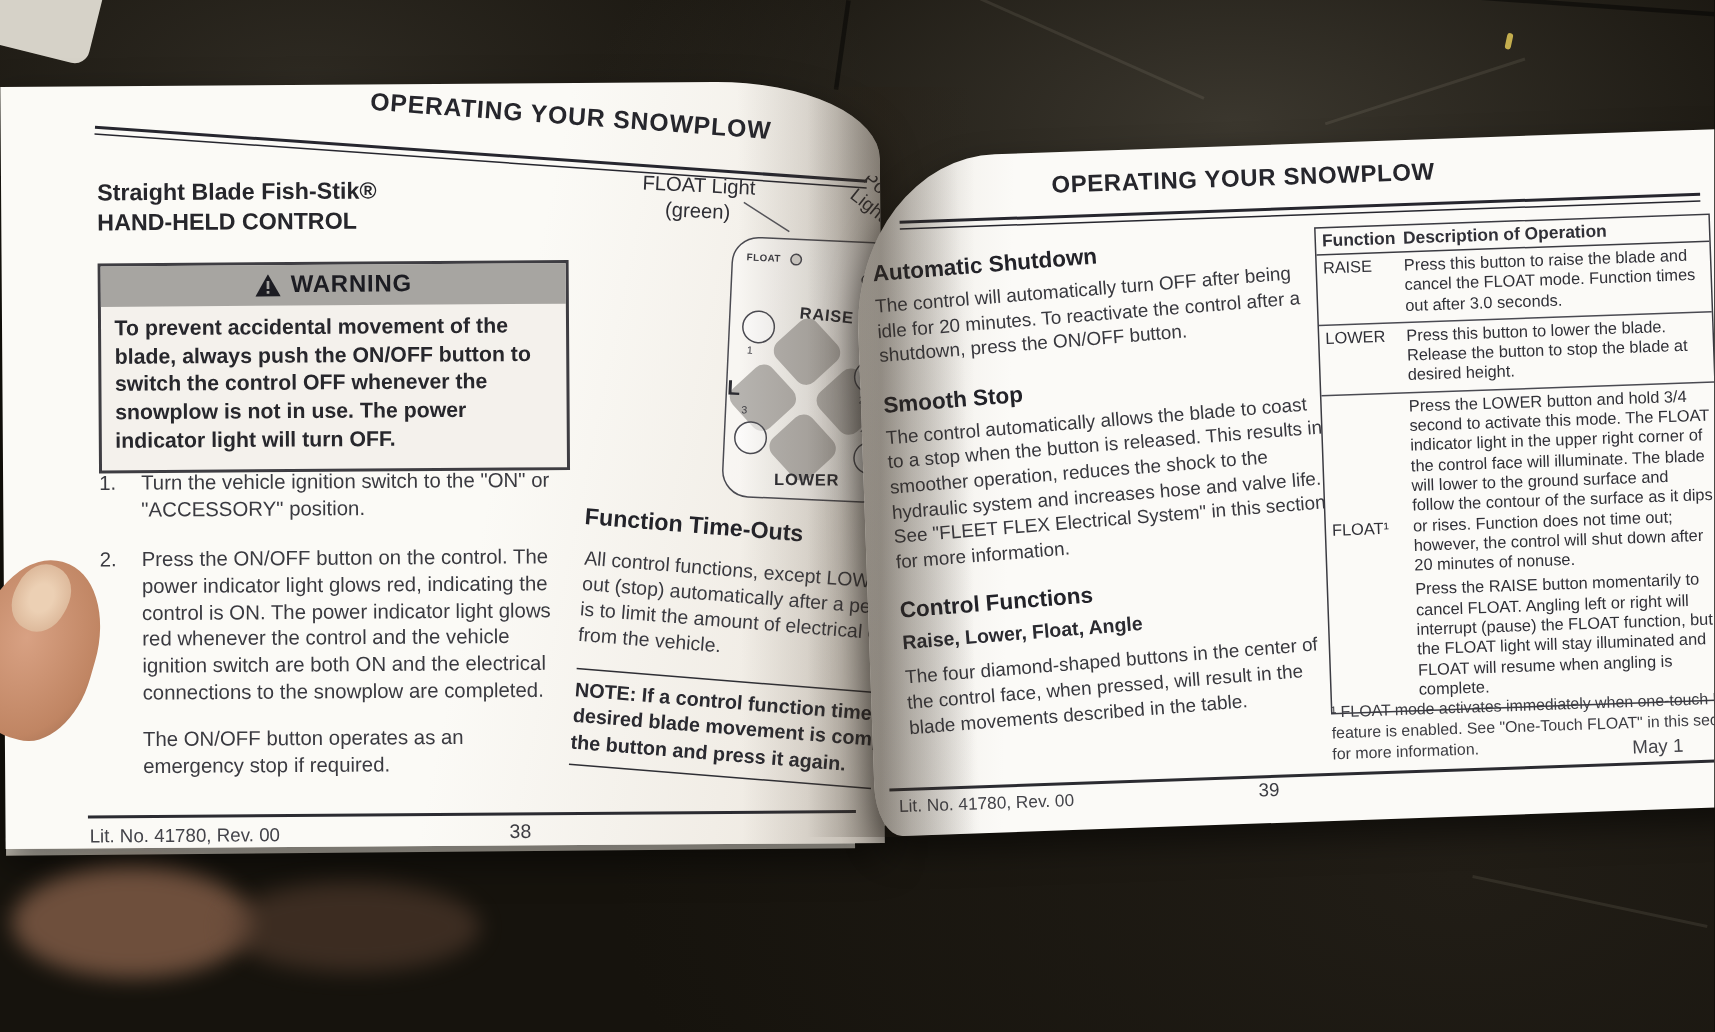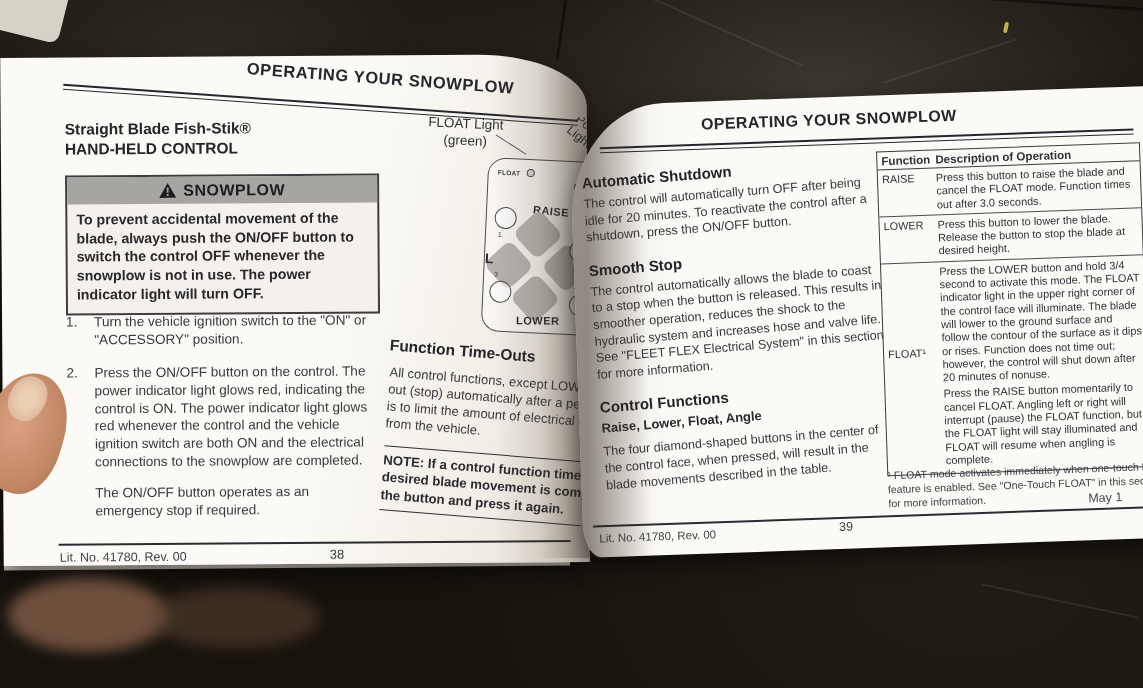--- a/index.html
+++ b/index.html
@@ -40,21 +40,21 @@
   .warning-box{position:absolute;left:64px;top:118px;width:314px;border:2px solid #3e3d42;background:#f4f1ec;}
   .warning-band{background:#a7a5a1;height:27px;display:flex;align-items:center;justify-content:center;gap:7px;color:#1c1c22;font-weight:bold;font-size:16px;letter-spacing:0.5px;}
   .warning-body{padding:6px 9px 9px 9px;font-size:14.2px;font-weight:bold;color:#27272c;line-height:1.32;}
   .steps{position:absolute;left:64px;top:256px;width:304px;font-size:13.6px;color:#3a3a40;line-height:1.3;}
   .step{display:flex;margin-bottom:16px;}
   .step-num{width:28px;flex:none;}
   .closing{margin-left:28px;margin-top:-2px;}
   .lp-footer-rule{position:absolute;left:55px;top:486px;width:512px;border-top:2.4px solid #2b2b31;}
   .lit-no{position:absolute;font-size:12.5px;color:#44444a;}
   .lp-lit{left:56px;top:493px;}
-  .lp-pagenum{position:absolute;left:326px;top:491px;font-size:13px;color:#3c3c42;}
+  .lp-pagenum{position:absolute;left:336px;top:491px;font-size:13px;color:#3c3c42;}
 
   
   .mid-col{position:absolute;left:360px;top:58px;width:227px;height:452px;transform:rotate(3deg);overflow:hidden;z-index:3;}
   .callout{position:absolute;left:34px;top:4px;width:120px;text-align:center;font-size:13.5px;color:#2e2e34;line-height:1.25;}
   .callout-line{position:absolute;left:122px;top:30px;width:36px;border-top:1.3px solid #55555b;transform:rotate(30deg);}
   .control-face{position:absolute;left:118px;top:44px;width:112px;height:174px;border:1.7px solid #4b4b52;border-radius:18px;background:rgba(255,255,255,0.4);}
   .led{position:absolute;border:1.6px solid #47474e;border-radius:50%;background:#d8d5d0;}
   .float-led-label{position:absolute;left:9px;top:10px;font-size:6.5px;font-weight:bold;color:#3a3a40;letter-spacing:0.3px;}
   .diamond{position:absolute;width:36px;height:36px;background:#b6b3af;border-radius:8px;transform:rotate(45deg);}
   .corner-circle{position:absolute;width:22px;height:22px;border:1.5px solid #4b4b52;border-radius:50%;background:rgba(255,255,255,0.6);}
@@ -140,21 +140,21 @@
       <div>HAND-HELD CONTROL</div>
     </div>
 
     <div class="warning-box">
       <div class="warning-band">
         <svg width="17" height="15" viewBox="0 0 17 15">
           <path d="M8.5 0 L17 15 L0 15 Z" fill="#1c1c22"></path>
           <rect x="7.6" y="4.5" width="1.8" height="5.4" fill="#a7a5a1"></rect>
           <rect x="7.6" y="11.2" width="1.8" height="1.8" fill="#a7a5a1"></rect>
         </svg>
-        <span>SNOWPLOW</span>
+        <span>WARNING</span>
       </div>
       <div class="warning-body">To prevent accidental movement of the blade, always push the ON/OFF button to switch the control OFF whenever the snowplow is not in use. The power indicator light will turn OFF.</div>
     </div>
 
     <div class="steps">
       <div class="step">
         <div class="step-num">1.</div>
         <div>Turn the vehicle ignition switch to the "ON" or "ACCESSORY" position.</div>
       </div>
       <div class="step">

